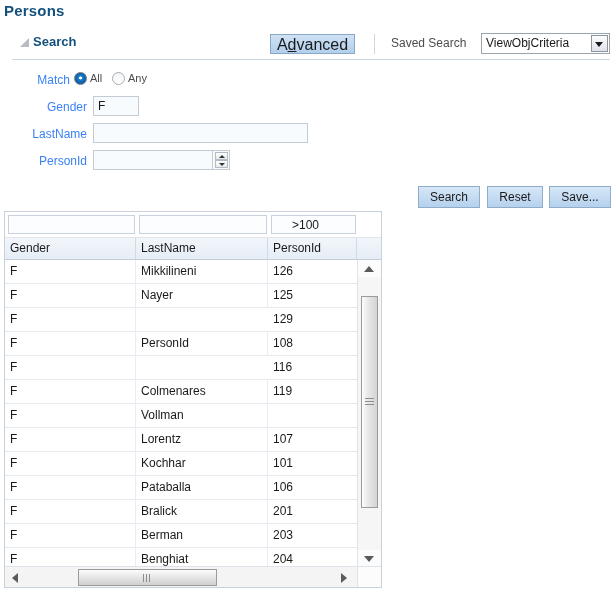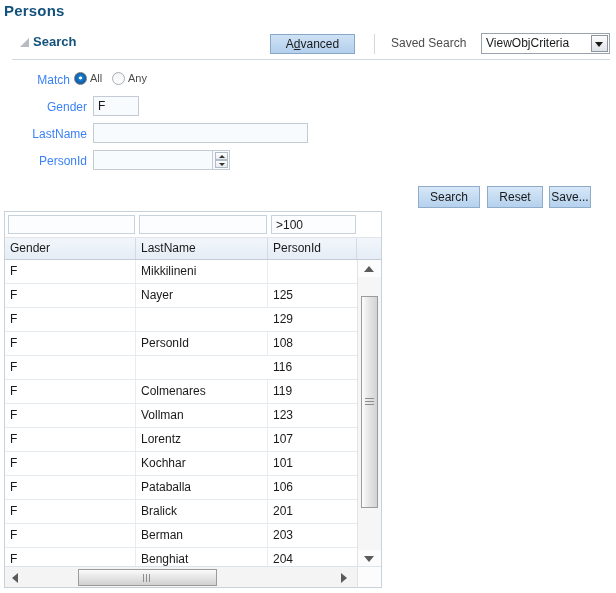--- a/index.html
+++ b/index.html
@@ -56,21 +56,21 @@
     color: #14527d;
   }
   #advanced-button {
     position: absolute;
     left: 270px;
     top: 4px;
     width: 85px;
     height: 20px;
     line-height: 19px;
     text-align: center;
-    font-size: 12px;
+    font-size: 16px;
     color: #1a1a1a;
     background: linear-gradient(#cfe2f5, #b2cfec);
     border: 1px solid #89a8c6;
     box-sizing: border-box;
     cursor: pointer;
   }
   #advanced-button .mnemonic { text-decoration: underline; }
   #toolbar-separator {
     position: absolute;
     left: 374px;
@@ -230,21 +230,21 @@
     text-align: center;
     font-size: 12px;
     color: #1a1a1a;
     background: linear-gradient(#d6e7f7, #b5d1ee);
     border: 1px solid #8fadc9;
     box-sizing: border-box;
     cursor: pointer;
   }
   #search-button { left: 418px; width: 62px; }
   #reset-button  { left: 487px; width: 56px; }
-  #save-button   { left: 549px; width: 42px; }
+  #save-button   { left: 549px; width: 62px; }
 
   
   #results-table {
     position: absolute;
     left: 4px;
     top: 211px;
     width: 378px;
     height: 377px;
     border: 1px solid #c8d2dc;
     background: #ffffff;
@@ -261,21 +261,21 @@
   }
   .filter-cell {
     position: absolute;
     top: 3px;
     height: 19px;
     border: 1px solid #c8d2dc;
     background: #fbfdff;
     box-sizing: border-box;
     font-size: 12px;
     color: #1a1a1a;
-    padding: 0 4px;
+    padding: 0 20px;
     line-height: 17px;
     font-family: "Liberation Sans", sans-serif;
   }
   #filter-gender   { left: 3px;   width: 127px; }
   #filter-lastname { left: 134px; width: 128px; }
   #filter-personid { left: 266px; width: 85px; }
 
   #header-row {
     position: absolute;
     left: 0; top: 26px;
@@ -534,20 +534,21 @@
   <div id="header-row">
     <div class="col-header" id="header-gender">Gender</div>
     <div class="col-header" id="header-lastname">LastName</div>
     <div class="col-header" id="header-personid">PersonId</div>
   </div>
 
   <div id="rows-viewport">
       <div class="data-row">
         <div class="cell c0">F</div>
         <div class="cell c1">Mikkilineni</div>
+        <div class="cell c2">126</div>
       </div>
       <div class="data-row">
         <div class="cell c0">F</div>
         <div class="cell c1">Nayer</div>
         <div class="cell c2">125</div>
       </div>
       <div class="data-row">
         <div class="cell c0">F</div>
         <div class="cell c2">129</div>
       </div>
@@ -561,21 +562,20 @@
         <div class="cell c2">116</div>
       </div>
       <div class="data-row">
         <div class="cell c0">F</div>
         <div class="cell c1">Colmenares</div>
         <div class="cell c2">119</div>
       </div>
       <div class="data-row">
         <div class="cell c0">F</div>
         <div class="cell c1">Vollman</div>
-        <div class="cell c2">123</div>
       </div>
       <div class="data-row">
         <div class="cell c0">F</div>
         <div class="cell c1">Lorentz</div>
         <div class="cell c2">107</div>
       </div>
       <div class="data-row">
         <div class="cell c0">F</div>
         <div class="cell c1">Kochhar</div>
         <div class="cell c2">101</div>

